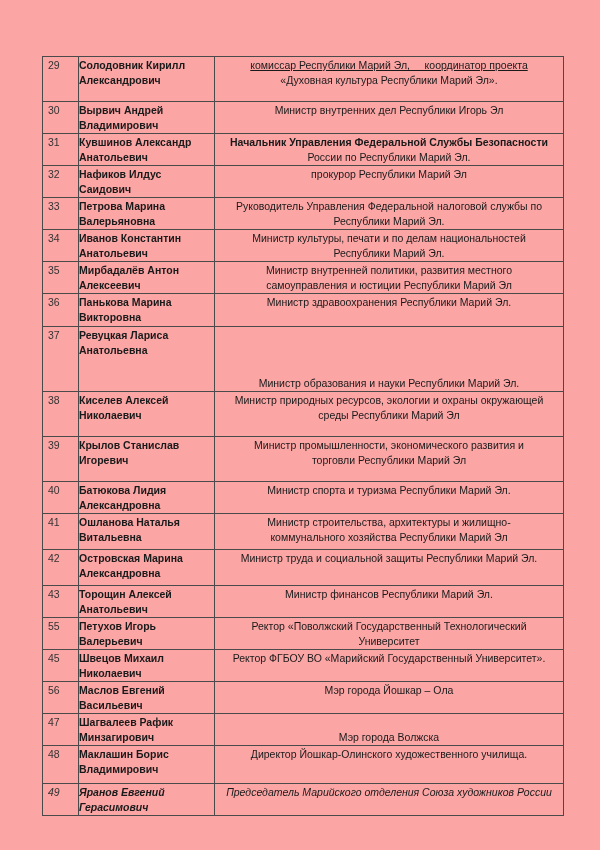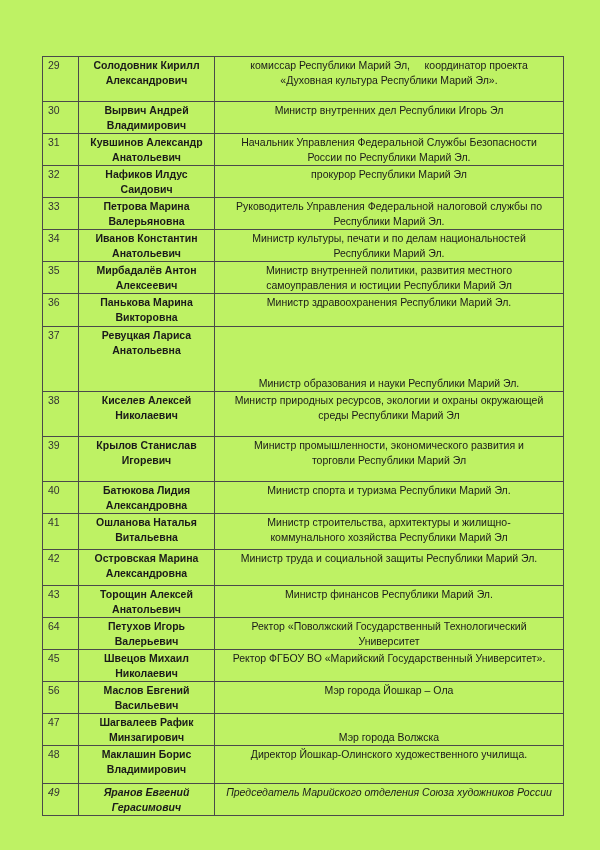--- a/index.html
+++ b/index.html
@@ -1,24 +1,24 @@
 <!DOCTYPE html>
 <html><head>
 <meta charset="utf-8">
 <style>
   html, body { margin: 0; padding: 0; background: #ffffff; }
   body { width: 600px; height: 850px; position: relative; overflow: hidden;
          font-family: "Liberation Sans", sans-serif; color: #1a1a1a; }
-  .page { position: absolute; left: 0; top: 0; width: 600px; height: 850px; background: #bef264; }
+  .page { position: absolute; left: 0; top: 0; width: 600px; height: 850px; background: #fca5a5; }
   table.roster { position: absolute; left: 42px; top: 56px; width: 522px;
                  border-collapse: collapse; table-layout: fixed; }
   table.roster td { border: 1px solid #4a4a4a; padding: 0; vertical-align: top;
                     font-size: 10.5px; line-height: 15px; }
   td.num { width: 35px; padding-left: 5px !important; font-size: 10px; color: #333; padding-top: 1px !important; }
-  td.name { width: 136px; text-align: center; font-weight: bold; }
+  td.name { width: 136px; text-align: left; font-weight: bold; }
   td.role { text-align: center; padding: 0 4px !important; }
   td.role.bottom { vertical-align: bottom; }
   .cell-inner { padding-top: 1px; }
 </style>
 </head>
 <body>
 
 <div class="page">
   <table class="roster">
     <colgroup>
@@ -27,42 +27,42 @@
       <col>
     </colgroup>
     <tbody id="roster-body">
         <tr style="height: 45px;">
           <td class="num">29</td>
           <td class="name">
             <div class="cell-inner">Солодовник Кирилл</div>
             <div>Александрович</div>
           </td>
           <td class="role">
-            <div class="cell-inner" style="white-space: pre;">комиссар Республики Марий Эл,     координатор проекта</div>
+            <div class="cell-inner" style="white-space: pre; text-decoration: underline;">комиссар Республики Марий Эл,     координатор проекта</div>
             <div>«Духовная культура Республики Марий Эл».</div>
           </td>
         </tr>
         <tr style="height: 31px;">
           <td class="num">30</td>
           <td class="name">
             <div class="cell-inner">Вырвич Андрей</div>
             <div>Владимирович</div>
           </td>
           <td class="role">
             <div class="cell-inner" style="white-space: pre;">Министр внутренних дел Республики Игорь Эл</div>
           </td>
         </tr>
         <tr style="height: 30px;">
           <td class="num">31</td>
           <td class="name">
             <div class="cell-inner">Кувшинов Александр</div>
             <div>Анатольевич</div>
           </td>
           <td class="role">
-            <div class="cell-inner" style="white-space: pre;">Начальник Управления Федеральной Службы Безопасности</div>
+            <div class="cell-inner" style="white-space: pre; font-weight: bold;">Начальник Управления Федеральной Службы Безопасности</div>
             <div>России по Республики Марий Эл.</div>
           </td>
         </tr>
         <tr style="height: 30px;">
           <td class="num">32</td>
           <td class="name">
             <div class="cell-inner">Нафиков Илдус</div>
             <div>Саидович</div>
           </td>
           <td class="role">
@@ -179,21 +179,21 @@
           <td class="num">43</td>
           <td class="name">
             <div class="cell-inner">Торощин Алексей</div>
             <div>Анатольевич</div>
           </td>
           <td class="role">
             <div class="cell-inner" style="white-space: pre;">Министр финансов Республики Марий Эл.</div>
           </td>
         </tr>
         <tr style="height: 31px;">
-          <td class="num">64</td>
+          <td class="num">55</td>
           <td class="name">
             <div class="cell-inner">Петухов Игорь</div>
             <div>Валерьевич</div>
           </td>
           <td class="role">
             <div class="cell-inner" style="white-space: pre;">Ректор «Поволжский Государственный Технологический</div>
             <div>Университет</div>
           </td>
         </tr>
         <tr style="height: 30px;">

